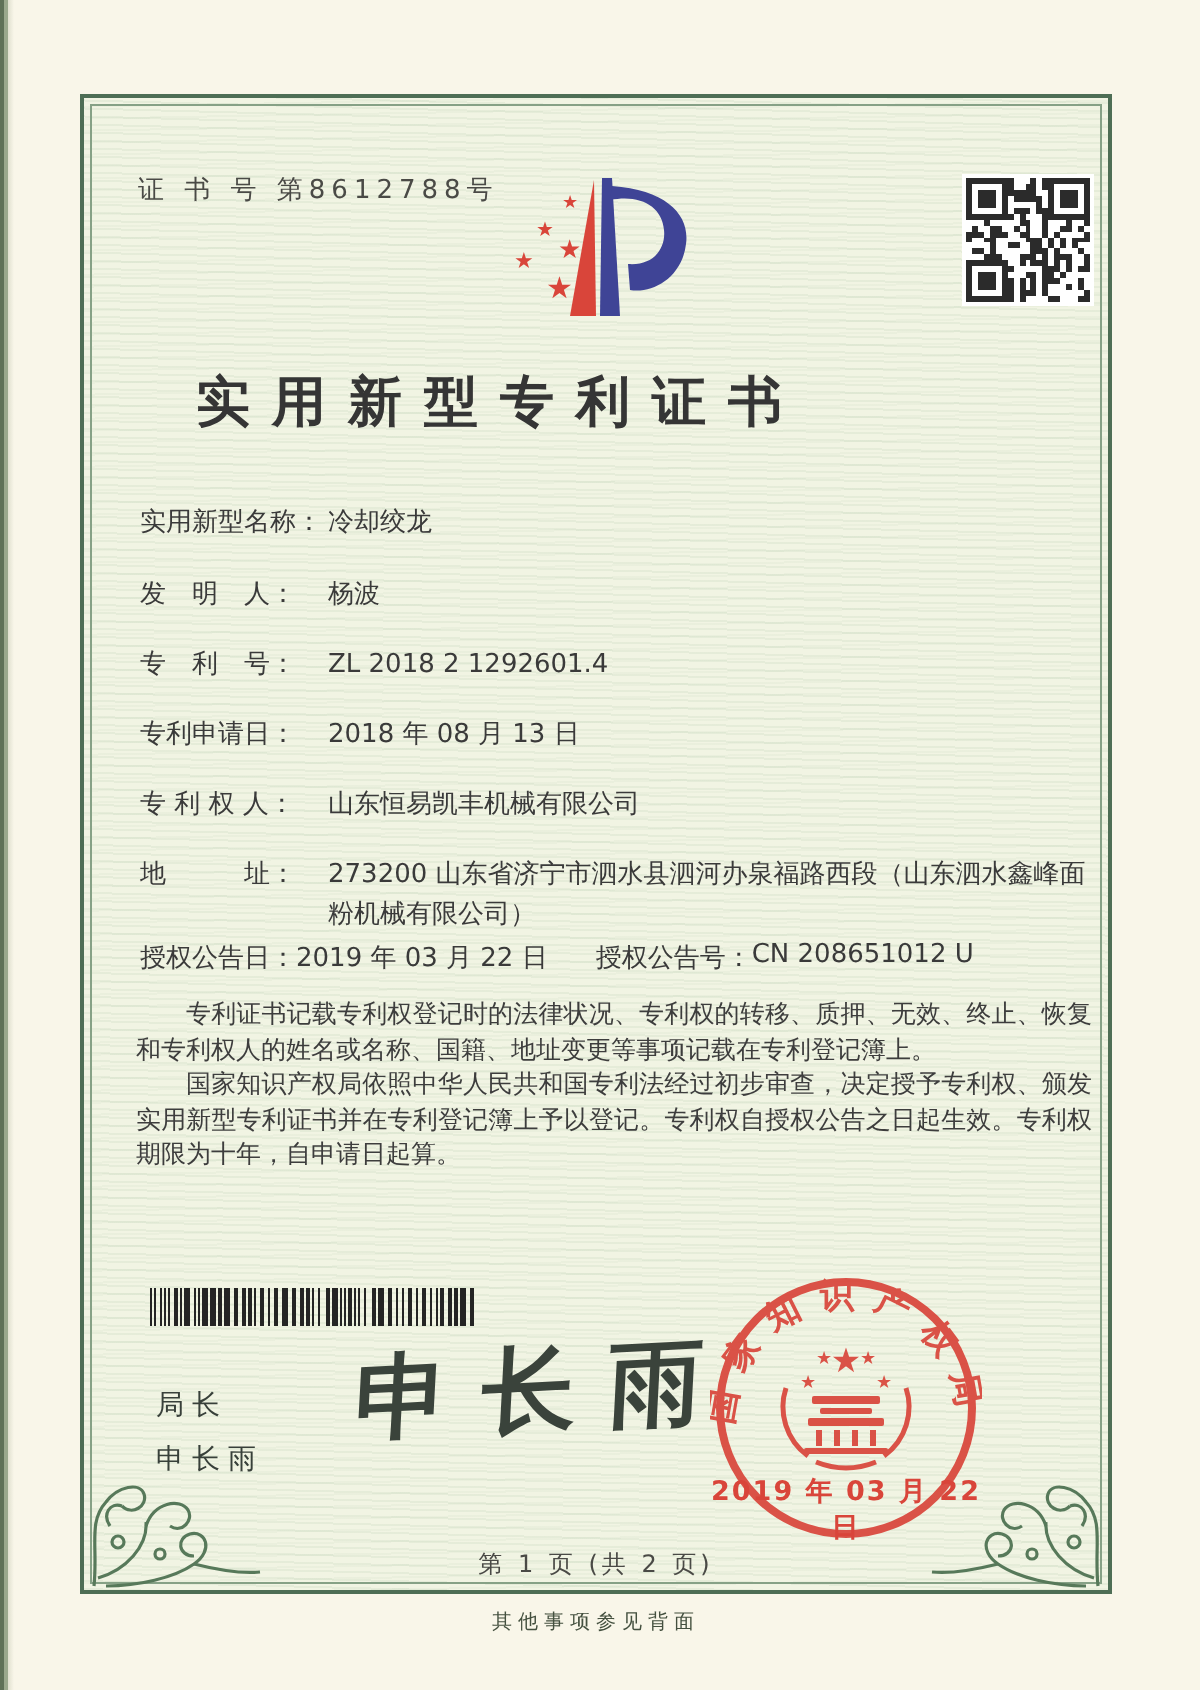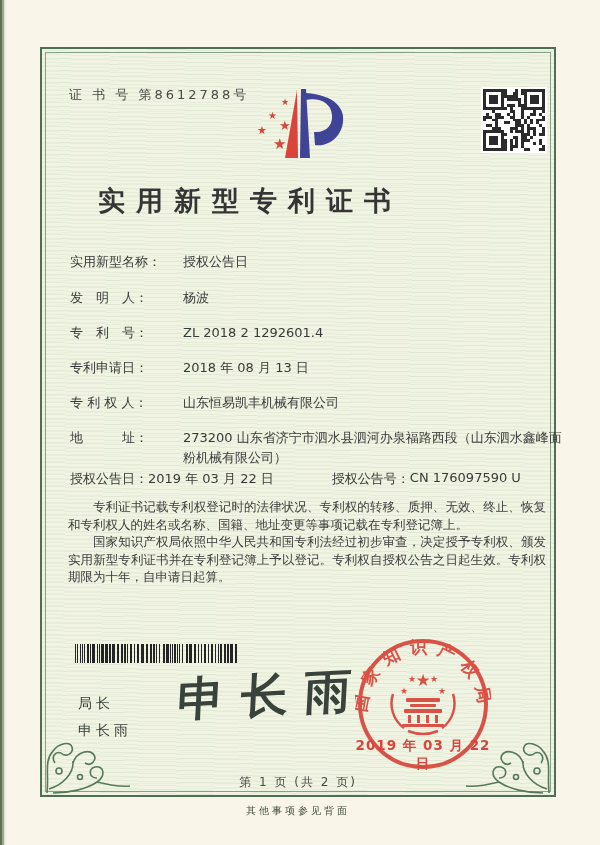--- a/index.html
+++ b/index.html
@@ -48,26 +48,26 @@
   .qr-grid{display:grid;grid-template-columns:repeat(21,1fr);width:62px;height:62px;}
   .qr-grid i{display:block;}
   .qr-grid i.on{background:#2b2b2b;}
   
   .title{
     position:absolute;left:40px;top:183px;width:420px;text-align:center;
     font-family:"DejaVu Serif","Liberation Serif",serif;
     font-size:27px;font-weight:600;letter-spacing:11px;color:#353535;
   }
   
-  .row{position:absolute;left:70px;font-size:13px;line-height:20px;color:var(--ink);display:flex;gap:19px;}
+  .row{position:absolute;left:70px;font-size:13px;line-height:20px;color:var(--ink);display:flex;}
   .f-label{display:inline-block;width:94px;white-space:pre;color:var(--ink);flex:none;}
   .f-value{display:inline-block;max-width:382px;}
   .grant{position:absolute;left:70px;top:470px;font-size:13px;display:flex;width:470px;}
   .grant .pair{display:flex;}
-  .grant .pair+.pair{margin-left:58px;}
+  .grant .pair+.pair{margin-left:24px;}
   .grant .g-label{white-space:pre;}
   
   .paras{position:absolute;left:68px;top:498px;width:478px;font-size:12.5px;line-height:17.5px;color:#3d3d3d;}
   .paras p{text-indent:2em;text-align:justify;}
   
   .barcode{position:absolute;left:75px;top:644px;width:164px;height:19px;display:flex;overflow:hidden;align-items:stretch;}
   .barcode i{display:block;background:#242424;flex:none;}
   
   .official{position:absolute;left:78px;top:690px;font-size:14px;letter-spacing:4px;color:#38403a;line-height:27px;}
   .sig{
@@ -557,21 +557,21 @@
         <i></i>
         <i class="on"></i>
         <i class="on"></i>
       </div>
   </div>
 
   <div class="title">实用新型专利证书</div>
 
   <div class="row" style="top:252px">
     <span class="f-label">实用新型名称：</span>
-    <span class="f-value">授权公告日</span>
+    <span class="f-value">冷却绞龙</span>
   </div>
   <div class="row" style="top:288px">
     <span class="f-label">发　明　人：</span>
     <span class="f-value">杨波</span>
   </div>
   <div class="row" style="top:323px">
     <span class="f-label">专　利　号：</span>
     <span class="f-value">ZL 2018 2 1292601.4</span>
   </div>
   <div class="row" style="top:358px">
@@ -587,21 +587,21 @@
     <span class="f-value">273200 山东省济宁市泗水县泗河办泉福路西段（山东泗水鑫峰面粉机械有限公司）</span>
   </div>
 
   <div class="grant">
     <span class="pair">
       <span class="g-label">授权公告日：</span>
       <span>2019 年 03 月 22 日</span>
     </span>
     <span class="pair">
       <span class="g-label">授权公告号：</span>
-      <span>CN 176097590 U</span>
+      <span>CN 208651012 U</span>
     </span>
   </div>
 
   <div class="paras">
     <p>专利证书记载专利权登记时的法律状况、专利权的转移、质押、无效、终止、恢复和专利权人的姓名或名称、国籍、地址变更等事项记载在专利登记簿上。</p>
     <p>国家知识产权局依照中华人民共和国专利法经过初步审查，决定授予专利权、颁发实用新型专利证书并在专利登记簿上予以登记。专利权自授权公告之日起生效。专利权期限为十年，自申请日起算。</p>
   </div>
 
   <div class="barcode" id="barcode">
       <i style="width: 1px; margin-right: 1px;"></i>

